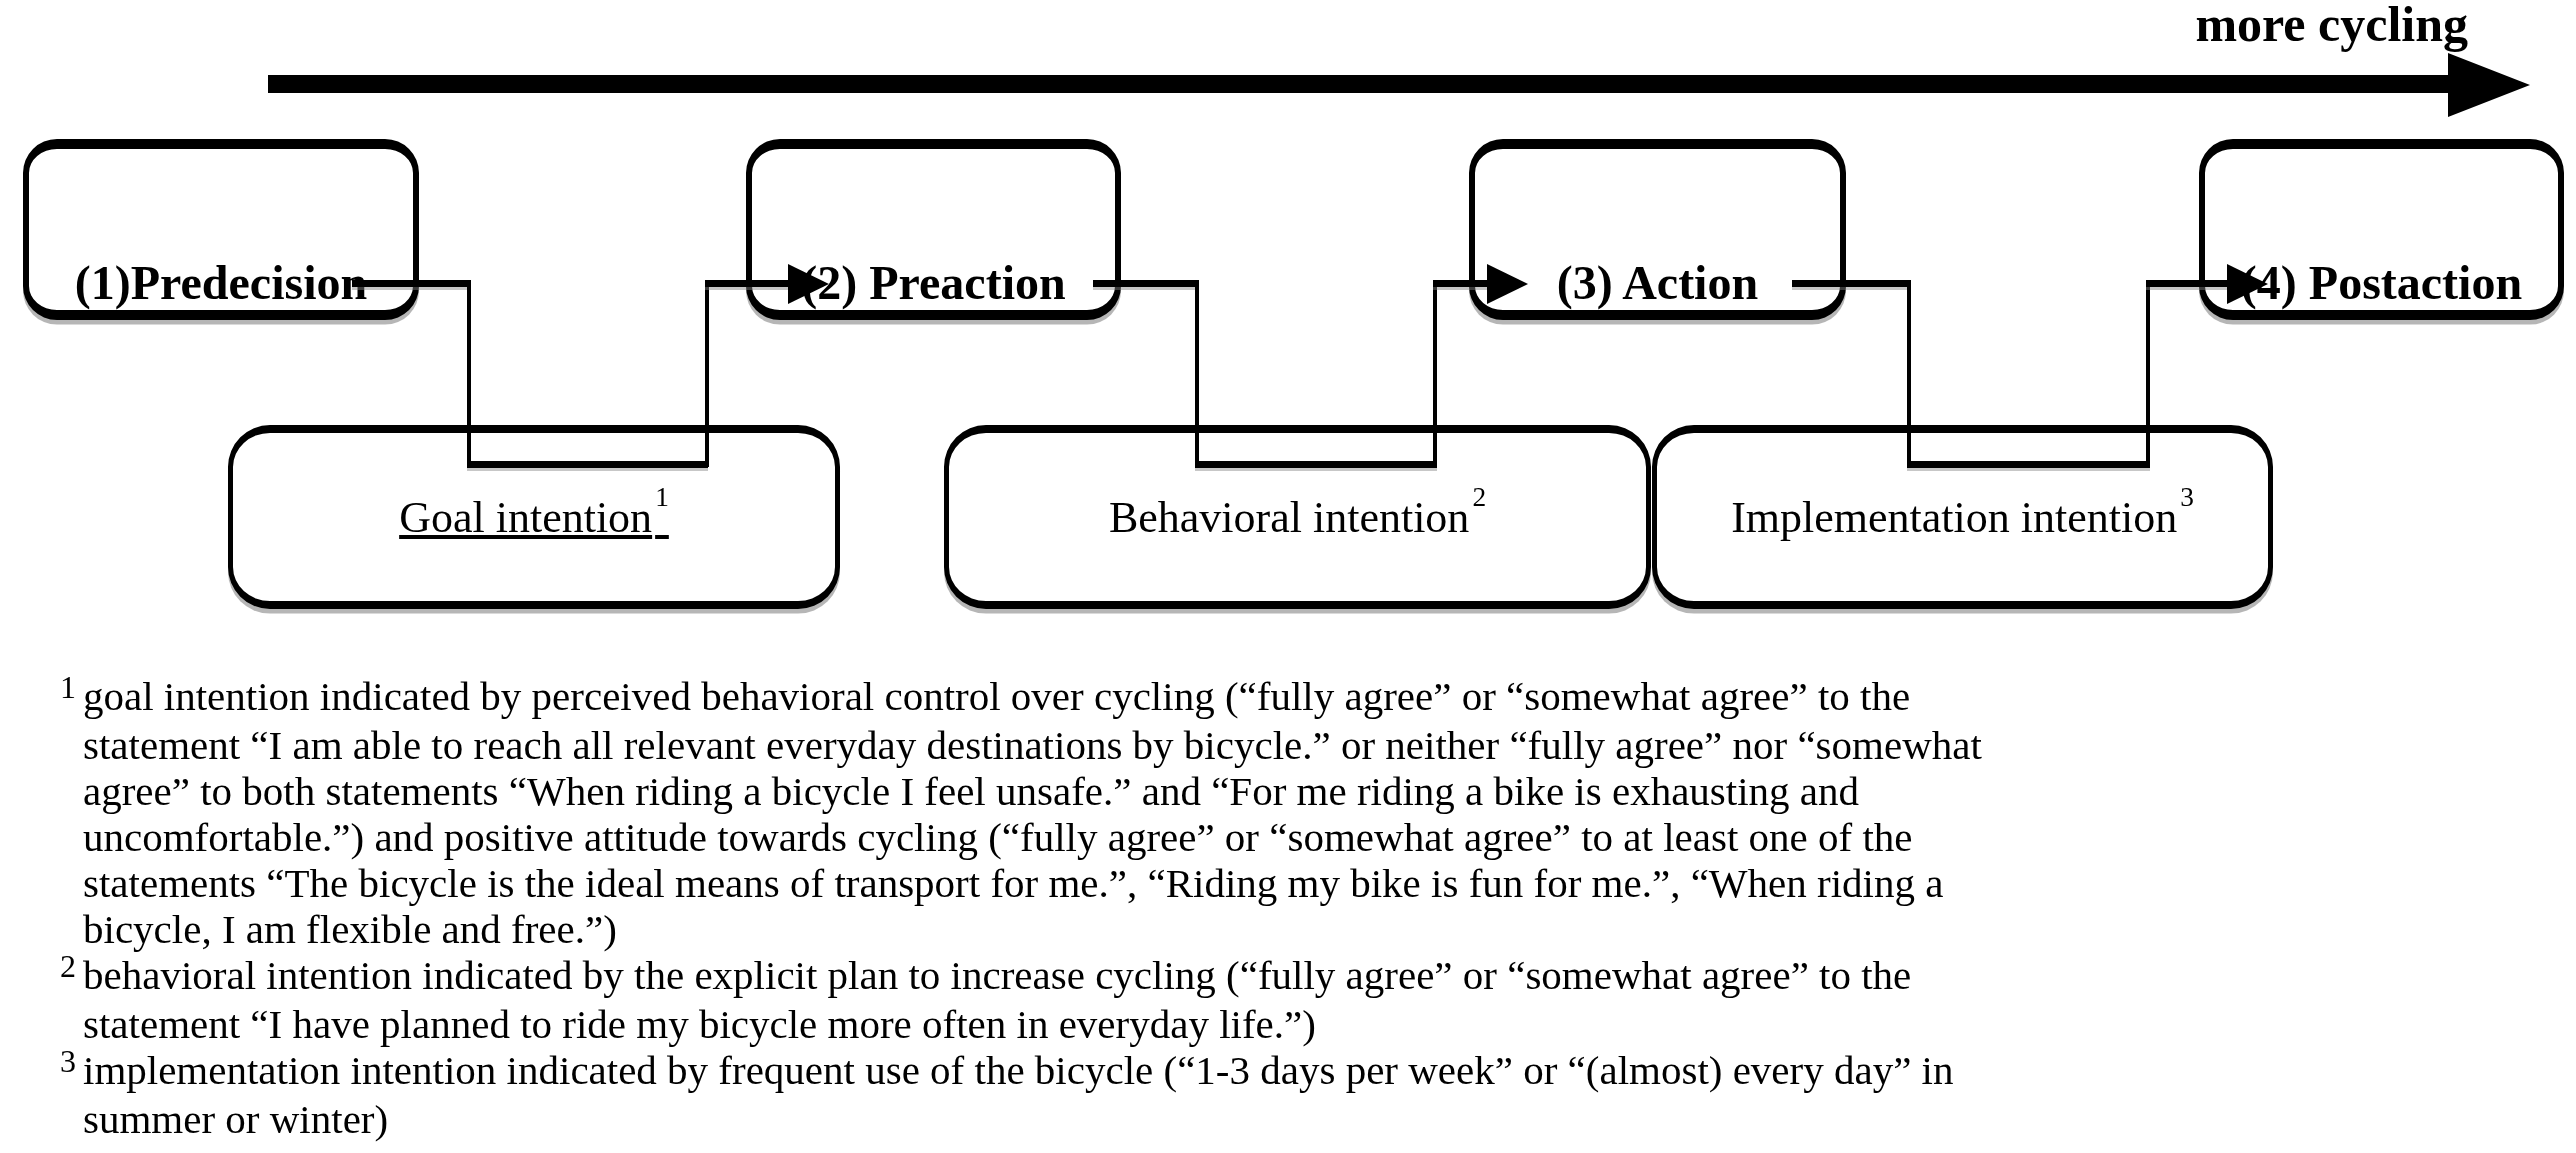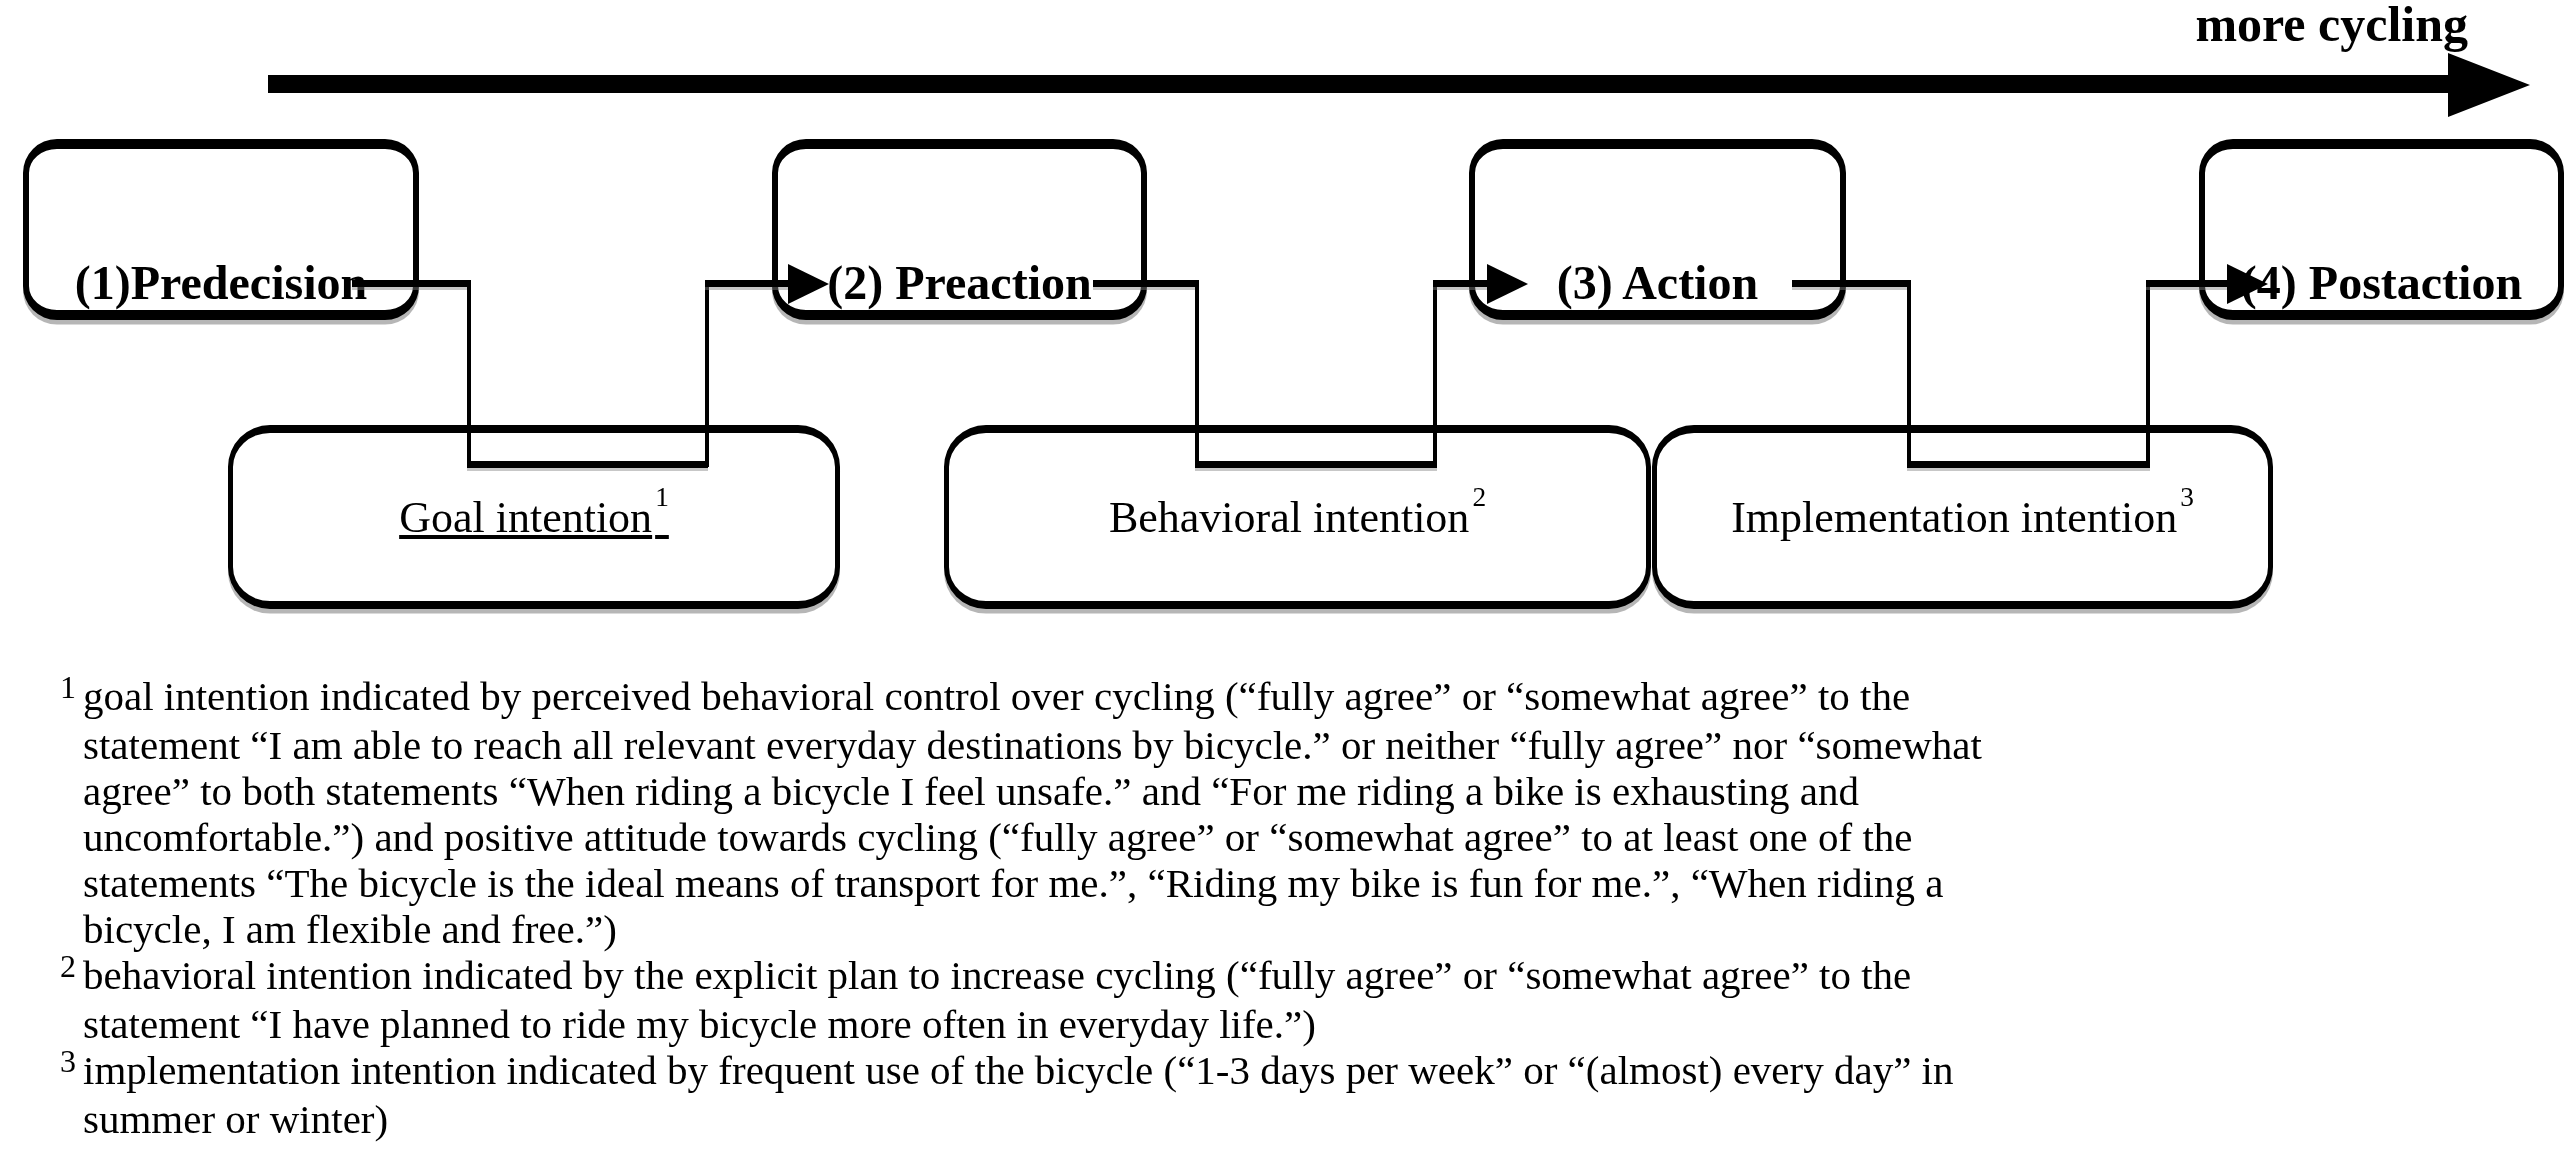--- a/index.html
+++ b/index.html
@@ -58,21 +58,21 @@
     border-radius: 34px;
     box-shadow: 0 4.6px 0 rgba(110,110,110,0.5);
     display: flex;
     align-items: flex-end;
     justify-content: center;
     font-size: 48px;
     font-weight: bold;
     white-space: nowrap;
   }
   .stage-1 { left: 23px;   width: 396px; }
-  .stage-2 { left: 772px; width: 375px; }
+  .stage-2 { left: 746px; width: 375px; }
   .stage-3 { left: 1469px; width: 377px; font-family: Liberation Serif, serif; }
   .stage-4 { left: 2199px; width: 365px; }
   
   .intent-box {
     position: absolute;
     top: 425px;
     height: 184px;
     box-sizing: border-box;
     background: #ffffff;
     border: 5.3px solid #000000;

